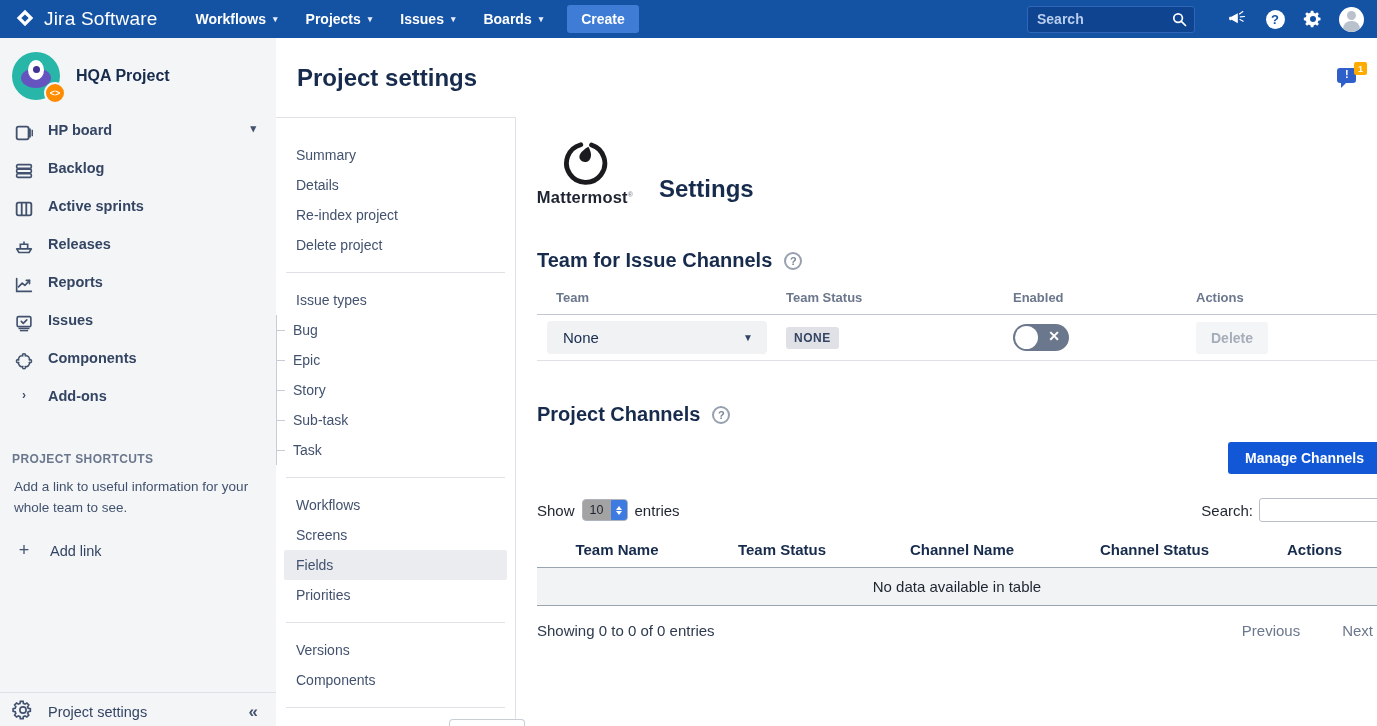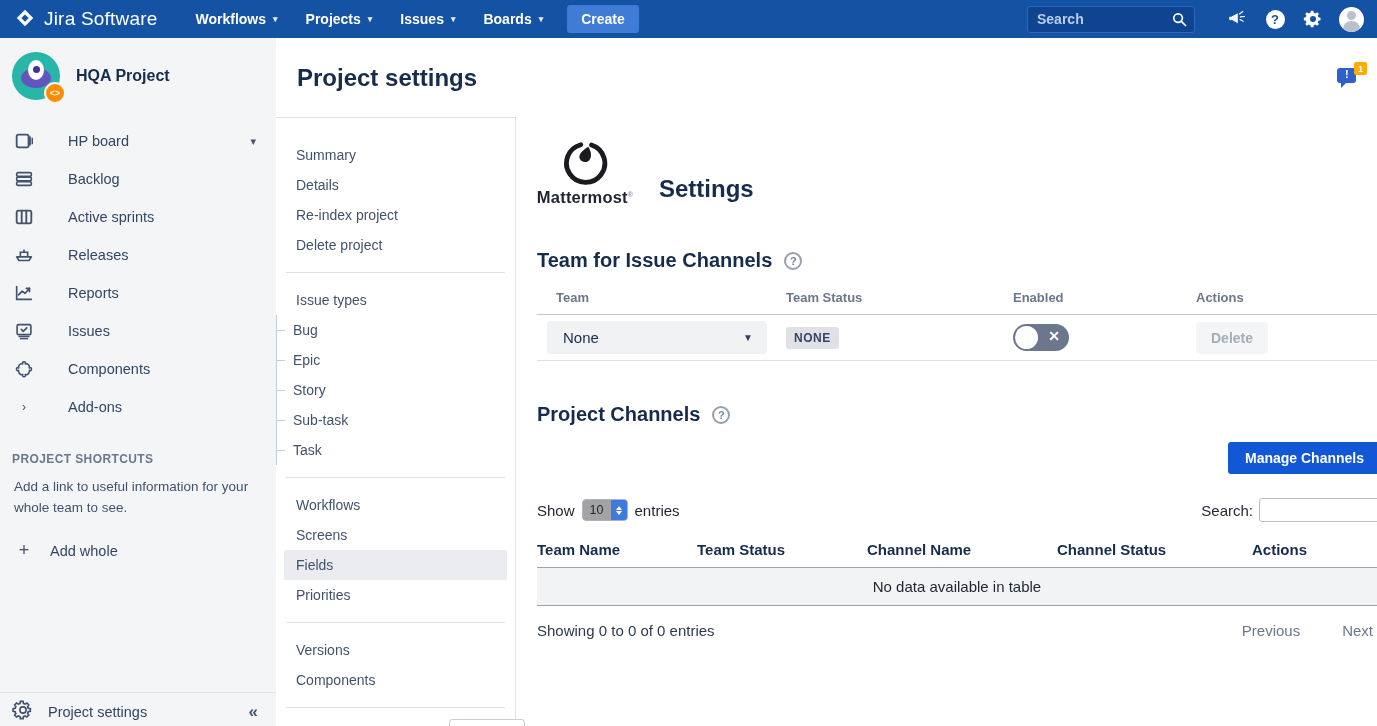--- a/index.html
+++ b/index.html
@@ -34,21 +34,21 @@
   .sidebar { width:276px; background:#F4F5F7; position:relative; flex:0 0 276px; padding-top:14px; }
   .proj-head { display:flex; align-items:center; gap:16px; padding:0 12px 14px 12px; }
   .proj-avatar { position:relative; width:48px; height:48px; flex:0 0 48px; }
   .proj-avatar .disc { width:48px; height:48px; border-radius:50%; background:#27B6A8; position:relative; overflow:hidden; }
   .proj-avatar .body { position:absolute; left:9px; top:16px; width:30px; height:20px; border-radius:50%; background:#6554C0; }
   .proj-avatar .eye { position:absolute; left:16px; top:8px; width:16px; height:20px; border-radius:50%; background:#fff; }
   .proj-avatar .iris { position:absolute; left:21px; top:14px; width:7px; height:7px; border-radius:50%; background:#403294; }
   .proj-badge { position:absolute; right:-6px; bottom:-4px; width:22px; height:22px; border-radius:50%; background:#FF8B00; border:2px solid #F4F5F7; color:#fff; font-size:9px; font-weight:700; display:flex; align-items:center; justify-content:center; }
   .proj-name { font-size:16px; font-weight:700; color:#172B4D; }
   .side-list { margin-top:8px; }
-  .side-item { height:38px; display:flex; align-items:center; gap:32px; padding:0 12px; color:#344563; font-size:14.5px; cursor:pointer; }
+  .side-item { height:38px; display:flex; gap:12px; padding:0 12px; color:#344563; font-size:14.5px; cursor:pointer;font-weight:bold; }
   .side-item .sicon { width:24px; display:flex; justify-content:center; flex:0 0 24px; }
   .side-item .grow { flex:1; }
   .side-caret { color:#42526E; font-size:11px; padding-right:8px; }
   .shortcut-head { margin:26px 12px 10px 12px; color:#6B778C; font-size:12px; font-weight:700; letter-spacing:.4px; }
   .shortcut-desc { margin:0 14px; color:#42526E; font-size:13.5px; line-height:21px; }
   .addlink { display:flex; align-items:center; gap:14px; margin:22px 12px; color:#344563; font-size:14.5px; cursor:pointer; }
   .addlink .plus { font-size:18px; color:#42526E; width:24px; text-align:center; }
   .sidebar-footer { position:absolute; left:0; right:0; bottom:-4px; height:38px; border-top:1px solid #DFE1E6; display:flex; align-items:center; gap:14px; padding:0 12px; color:#344563; font-size:14.5px; background:#F4F5F7; cursor:pointer; }
   .sidebar-footer .grow { flex:1; }
   .collapse-ic { color:#42526E; font-size:17px; font-weight:700; padding-right:6px; cursor:pointer; }
@@ -108,21 +108,21 @@
   .dt-show { display:flex; align-items:center; gap:7px; color:#1e2430; font-size:15px; }
   .size-select { width:46px; height:22px; border:1px solid #AEB4BE; border-radius:4px; background:#a3a3a3; display:flex; align-items:center; overflow:hidden; cursor:pointer; }
   .size-select .val { flex:1; text-align:center; font-size:12.5px; color:#1e2430; }
   .size-select .stepper { width:16px; height:22px; background:#3D7BE0; border-radius:3px; display:flex; flex-direction:column; align-items:center; justify-content:center; gap:1px; }
   .stepper .tri-up { width:0; height:0; border:3px solid transparent; border-bottom:4px solid #fff; }
   .stepper .tri-dn { width:0; height:0; border:3px solid transparent; border-top:4px solid #fff; }
   .dt-search { margin-left:auto; display:flex; align-items:center; gap:6px; color:#1e2430; font-size:15px; }
   .dt-search input { width:136px; height:24px; border:1px solid #B9BFC9; border-radius:3px; outline:none; padding:0 6px; font-size:13px; margin-right:-10px; }
 
   table.channels { width:840px; border-collapse:collapse; margin-top:12px; }
-  table.channels th { color:#172B4D; font-size:15px; font-weight:700; text-align:left; padding:7px 0 9px 0; border-bottom:1px solid #9AA3B0;margin-top:8px; }
+  table.channels th { color:#172B4D; font-size:15px; font-weight:700; text-align:center; padding:7px 0 9px 0; border-bottom:1px solid #9AA3B0;margin-top:8px; }
   .c1{width:160px;} .c2{width:170px;} .c3{width:190px;} .c4{width:195px;} .c5{width:125px;}
   .empty-row td { background:#F2F3F5; text-align:center; color:#1e2430; font-size:15px; padding:10px 0; border-bottom:1px solid #9AA3B0; }
   .dt-footer { display:flex; align-items:center; width:848px; margin-top:16px; }
   .dt-summary { color:#2E3A4E; font-size:15px; }
   .dt-pager { margin-left:auto; display:flex; gap:30px; color:#6B778C; font-size:15px; }
   .pager-link { cursor:default; padding-right:12px; }
 
   .link-preview { position:absolute; left:449px; bottom:0; width:76px; height:7px; background:#fff; border:1px solid #C9CED6; border-bottom:none; border-radius:4px 4px 0 0; }
 </style>
 </head>
@@ -279,21 +279,21 @@
         <div class="side-item">
           <span class="sicon" style="font-size:12px;color:#42526E;">›</span>
           <span class="grow">Add-ons</span>
         </div>
       </div>
 
       <div class="shortcut-head">PROJECT SHORTCUTS</div>
       <div class="shortcut-desc">Add a link to useful information for your whole team to see.</div>
       <div class="addlink">
         <span class="plus">+</span>
-        <span>Add whole</span>
+        <span>Add link</span>
       </div>
 
       <div class="sidebar-footer">
         <span class="sicon">
           <svg width="22" height="22" viewBox="0 0 24 24">
               <path fill="none" stroke="#42526E" stroke-width="1.8" d="M12 8.6a3.4 3.4 0 1 0 0 6.8 3.4 3.4 0 0 0 0-6.8zm8 4.9v-3l-2.3-.4a6 6 0 0 0-.7-1.7l1.3-2-2.1-2.1-2 1.3c-.5-.3-1.1-.55-1.7-.7L12.1 2.6h-3l-.4 2.3c-.6.15-1.2.4-1.7.7l-2-1.3-2.1 2.1 1.3 2c-.3.5-.55 1.1-.7 1.7l-2.3.4v3l2.3.4c.15.6.4 1.2.7 1.7l-1.3 2 2.1 2.1 2-1.3c.5.3 1.1.55 1.7.7l.4 2.3h3l.4-2.3c.6-.15 1.2-.4 1.7-.7l2 1.3 2.1-2.1-1.3-2c.3-.5.55-1.1.7-1.7z"></path>
             </svg>
         </span>
         <span class="grow">Project settings</span>
         <span class="collapse-ic">«</span>

